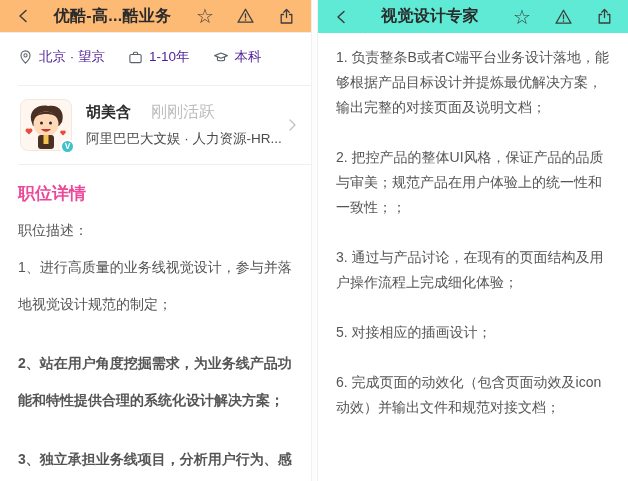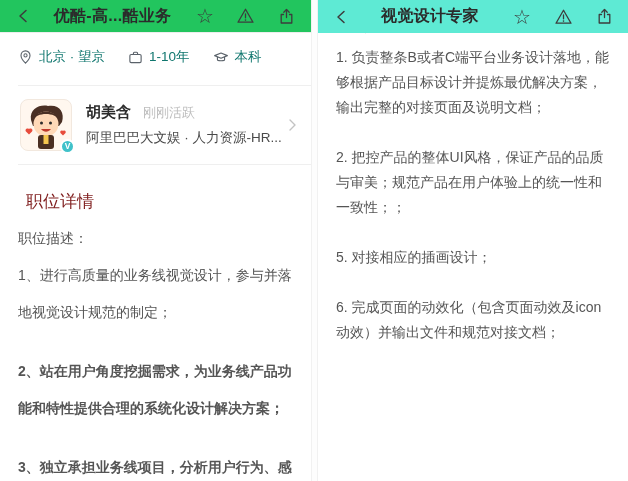--- a/index.html
+++ b/index.html
@@ -6,47 +6,47 @@
   *{box-sizing:border-box;}
   body{font-family:"Liberation Sans","DejaVu Sans",sans-serif;}
   .stage{width:628px;height:481px;display:flex;background:#fff;overflow:hidden;}
 
   .panel{position:relative;background:#fff;overflow:hidden;height:481px;}
   .panel-left{width:311px;}
   .panel-right{flex:1;}
   .seam{width:7px;background:#fdfdfd;box-shadow:inset 1px 0 0 #f1f1f1, inset -1px 0 0 #f1f1f1;flex:0 0 auto;}
 
   
-  .appbar{height:33px;display:flex;align-items:center;padding:0 13px;background:#22c55e;position:relative;z-index:5;}
+  .appbar{height:33px;display:flex;align-items:center;padding:0 13px;background:#fdba74;position:relative;z-index:5;}
   .appbar.bordered{border-bottom:1px solid #ededed;}
   .appbar-title{font-size:16px;font-weight:bold;color:#2b2b2b;white-space:nowrap;margin:0 auto;letter-spacing:.3px;}
   .appbar-actions{display:flex;align-items:center;gap:19px;margin-left:4px;}
   .icon-btn{display:flex;align-items:center;justify-content:center;width:22px;height:22px;cursor:pointer;background:none;border:none;padding:0;}
   .star-glyph{font-size:20px;color:#3c3c3c;line-height:1;}
 
   
-  .info-row{display:flex;align-items:center;gap:23px;padding:15px 18px 19px;color:#0f766e;font-size:13.5px;}
+  .info-row{display:flex;align-items:center;gap:23px;padding:15px 18px 19px;color:#4c1d95;font-size:13.5px;}
   .info-item{display:flex;align-items:center;gap:6px;}
   .divider{height:1px;background:#efefef;margin-left:18px;}
 
   
   .recruiter{display:flex;align-items:center;padding:13px 14px 13px 20px;cursor:pointer;}
   .avatar-wrap{position:relative;width:52px;height:52px;flex:0 0 auto;}
   .avatar{width:52px;height:52px;border-radius:8px;background:#fff7ef;overflow:hidden;border:1px solid #f2e8de;}
   .v-badge{position:absolute;right:-3px;bottom:-3px;width:15px;height:15px;border-radius:50%;background:#3fc1c9;border:2px solid #fff;color:#fff;font-size:8.5px;font-weight:bold;display:flex;align-items:center;justify-content:center;line-height:1;}
   .recruiter-text{margin-left:14px;flex:1;min-width:0;}
-  .recruiter-line1{display:flex;align-items:baseline;gap:12px;}
+  .recruiter-line1{display:flex;align-items:baseline;gap:20px;}
   .recruiter-name{font-size:15px;font-weight:bold;color:#2b2b2b;}
-  .recruiter-activity{font-size:13px;color:#bdbdbd;}
+  .recruiter-activity{font-size:16px;color:#bdbdbd;}
   .recruiter-org{margin-top:7px;font-size:13.5px;color:#4a4a4a;white-space:nowrap;overflow:hidden;text-overflow:ellipsis;}
   .chevron-right{margin-left:6px;flex:0 0 auto;}
 
   
   .detail{padding:17px 18px 0;}
-  .section-title{font-size:17px;font-weight:normal;color:#7f1d1d;margin:8px;}
+  .section-title{font-size:17px;font-weight:bold;color:#ec4899;margin:0;}
   .desc-label{font-size:14px;color:#555;margin-top:17px;font-family:Liberation Serif, serif;}
   .para{font-size:14px;color:#555;line-height:37px;margin-top:9px;margin-bottom:0;}
   .para + .para{margin-top:22px;font-weight:bold;}
 
   
   .r-appbar{position:absolute;top:0;left:0;right:0;background:#5eead4;}
   .r-content{padding:16px 17px 0 18px;}
   .clipped-heading{font-size:14px;color:#555;line-height:20px;margin:0;}
   .r-para{font-size:14px;color:#555;line-height:25px;margin:0;}
   .r-para.first{margin-top:9px;}
@@ -171,20 +171,21 @@
   </div>
 
   <div class="seam"></div>
 
   <div class="panel panel-right">
 
     <div class="r-content">
       <div class="clipped-heading">职位介绍</div>
       <p class="r-para first">1. 负责整条B或者C端平台业务设计落地，能够根据产品目标设计并提炼最优解决方案，输出完整的对接页面及说明文档；</p>
       <p class="r-para">2. 把控产品的整体UI风格，保证产品的品质与审美；规范产品在用户体验上的统一性和一致性；；</p>
+      <p class="r-para">3. 通过与产品讨论，在现有的页面结构及用户操作流程上完成细化体验；</p>
       <p class="r-para">5. 对接相应的插画设计；</p>
       <p class="r-para">6. 完成页面的动效化（包含页面动效及icon动效）并输出文件和规范对接文档；</p>
 
     </div>
 
     <div class="appbar r-appbar">
       <button class="icon-btn">
         <span>
           <svg width="16" height="16" viewBox="0 0 16 16">
               <polyline points="10,2.5 4,8 10,13.5" fill="none" stroke="#3c3c3c" stroke-width="1.5" stroke-linecap="round" stroke-linejoin="round"></polyline>

